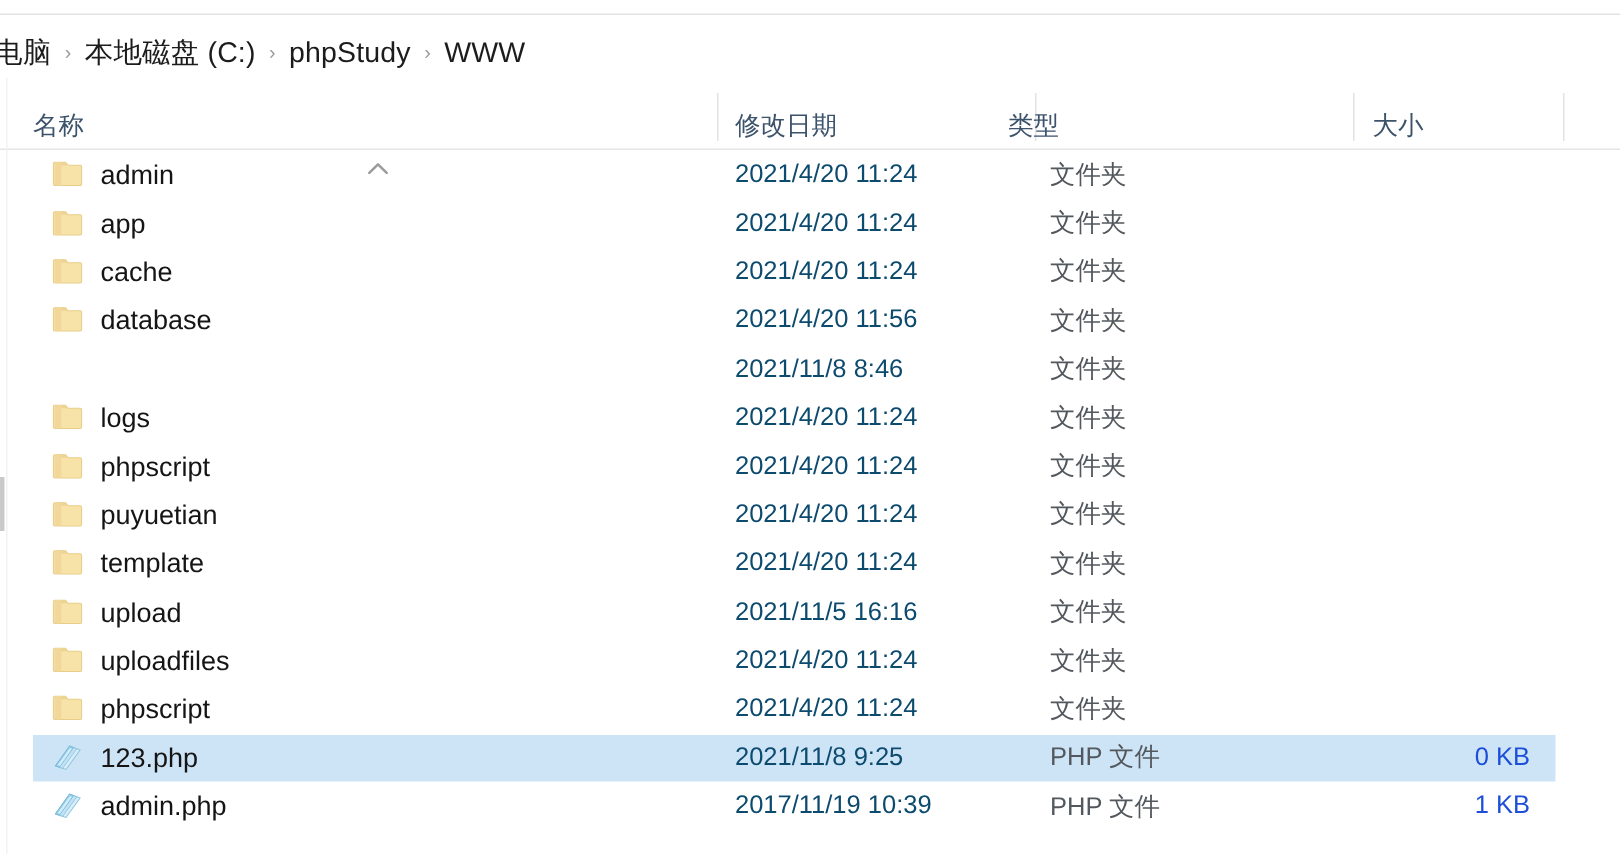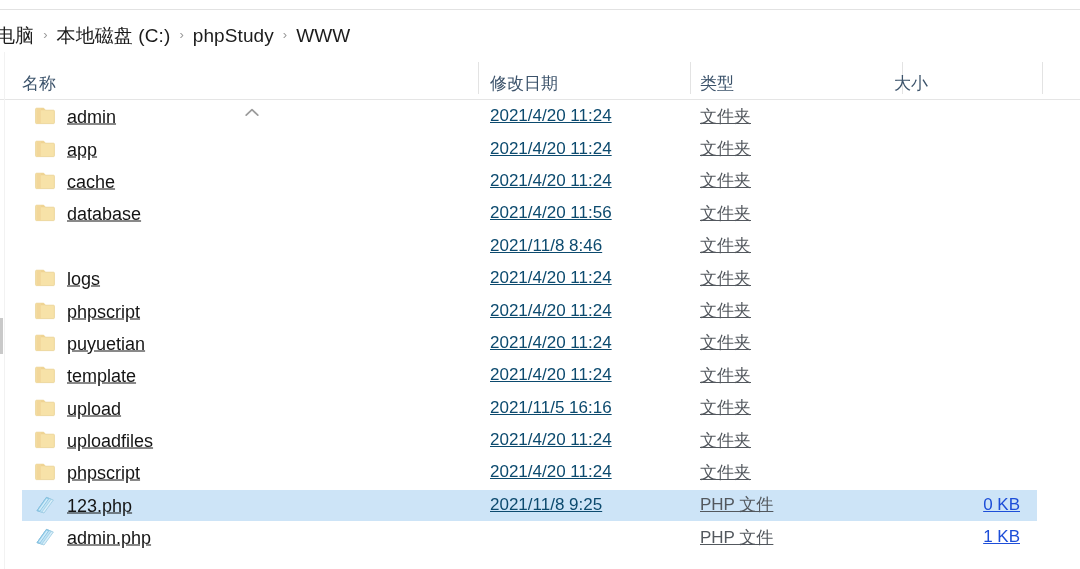--- a/index.html
+++ b/index.html
@@ -97,22 +97,22 @@
   .col-divider {
     position: absolute;
     top: 10px;
     width: 1px;
     height: 32px;
     background: #e3e3e3;
   }
 
   .col-name  { left: 22px;  width: 456px; padding-top: 14px; }
   .col-date  { left: 490px; width: 200px; padding-top: 14px; text-align: center; }
-  .col-type  { left: 700px; width: 200px; padding-top: 14px; align-items: center; }
-  .col-size  { left: 894px; width: 120px; padding-top: 14px; text-align: right; }
+  .col-type  { left: 672px; width: 200px; padding-top: 14px; align-items: center; }
+  .col-size  { left: 915px; width: 120px; padding-top: 14px; text-align: right; }
 
   .div-1 { left: 478px; }
   .div-2 { left: 690px; }
   .div-3 { left: 902px; }
   .div-4 { left: 1042px; }
 
   
   .filelist {
     position: absolute;
     left: 0;
@@ -138,21 +138,20 @@
   }
 
   .cell {
     position: absolute;
     top: 0;
     height: 32.4px;
     display: flex;
     align-items: center;
     box-sizing: border-box;
     white-space: nowrap;
-    text-decoration: underline;
   }
   .cell-name {
     left: 34px;
     width: 444px;
     font-size: 18px;
     color: #151515;
   }
   .cell-date {
     left: 490px;
     width: 200px;
@@ -453,16 +452,17 @@
         <span class="icon-slot">
           <svg width="22" height="22" viewBox="0 0 22 22" xmlns="http://www.w3.org/2000/svg">
             <path d="M3.0 16.6 L12.4 3.4 L19.4 6.0 L10.0 19.0 Z" fill="#d9eef9" stroke="#8fc4de" stroke-width="0.7"></path>
             <path d="M3.0 16.6 L12.4 3.4 L17.2 5.2 L7.8 18.2 Z" fill="#bfe3f5" stroke="#8fc4de" stroke-width="0.6"></path>
             <path d="M3.0 16.6 L12.4 3.4 L15.0 4.4 L5.6 17.4 Z" fill="#9bd3ef" stroke="#79b6d6" stroke-width="0.6"></path>
             <path d="M4.6 16.0 L12.6 4.8 L13.9 5.3 L5.9 16.6 Z" fill="#e8f7fd" opacity="0.75"></path>
           </svg>
         </span>
         <span class="name-text">admin.php</span>
       </div>
+      <div class="cell cell-date">2017/11/19 10:39</div>
       <div class="cell cell-type">PHP 文件</div>
       <div class="cell cell-size">1 KB</div>
     </div>
   </div>
 
 </body></html>

